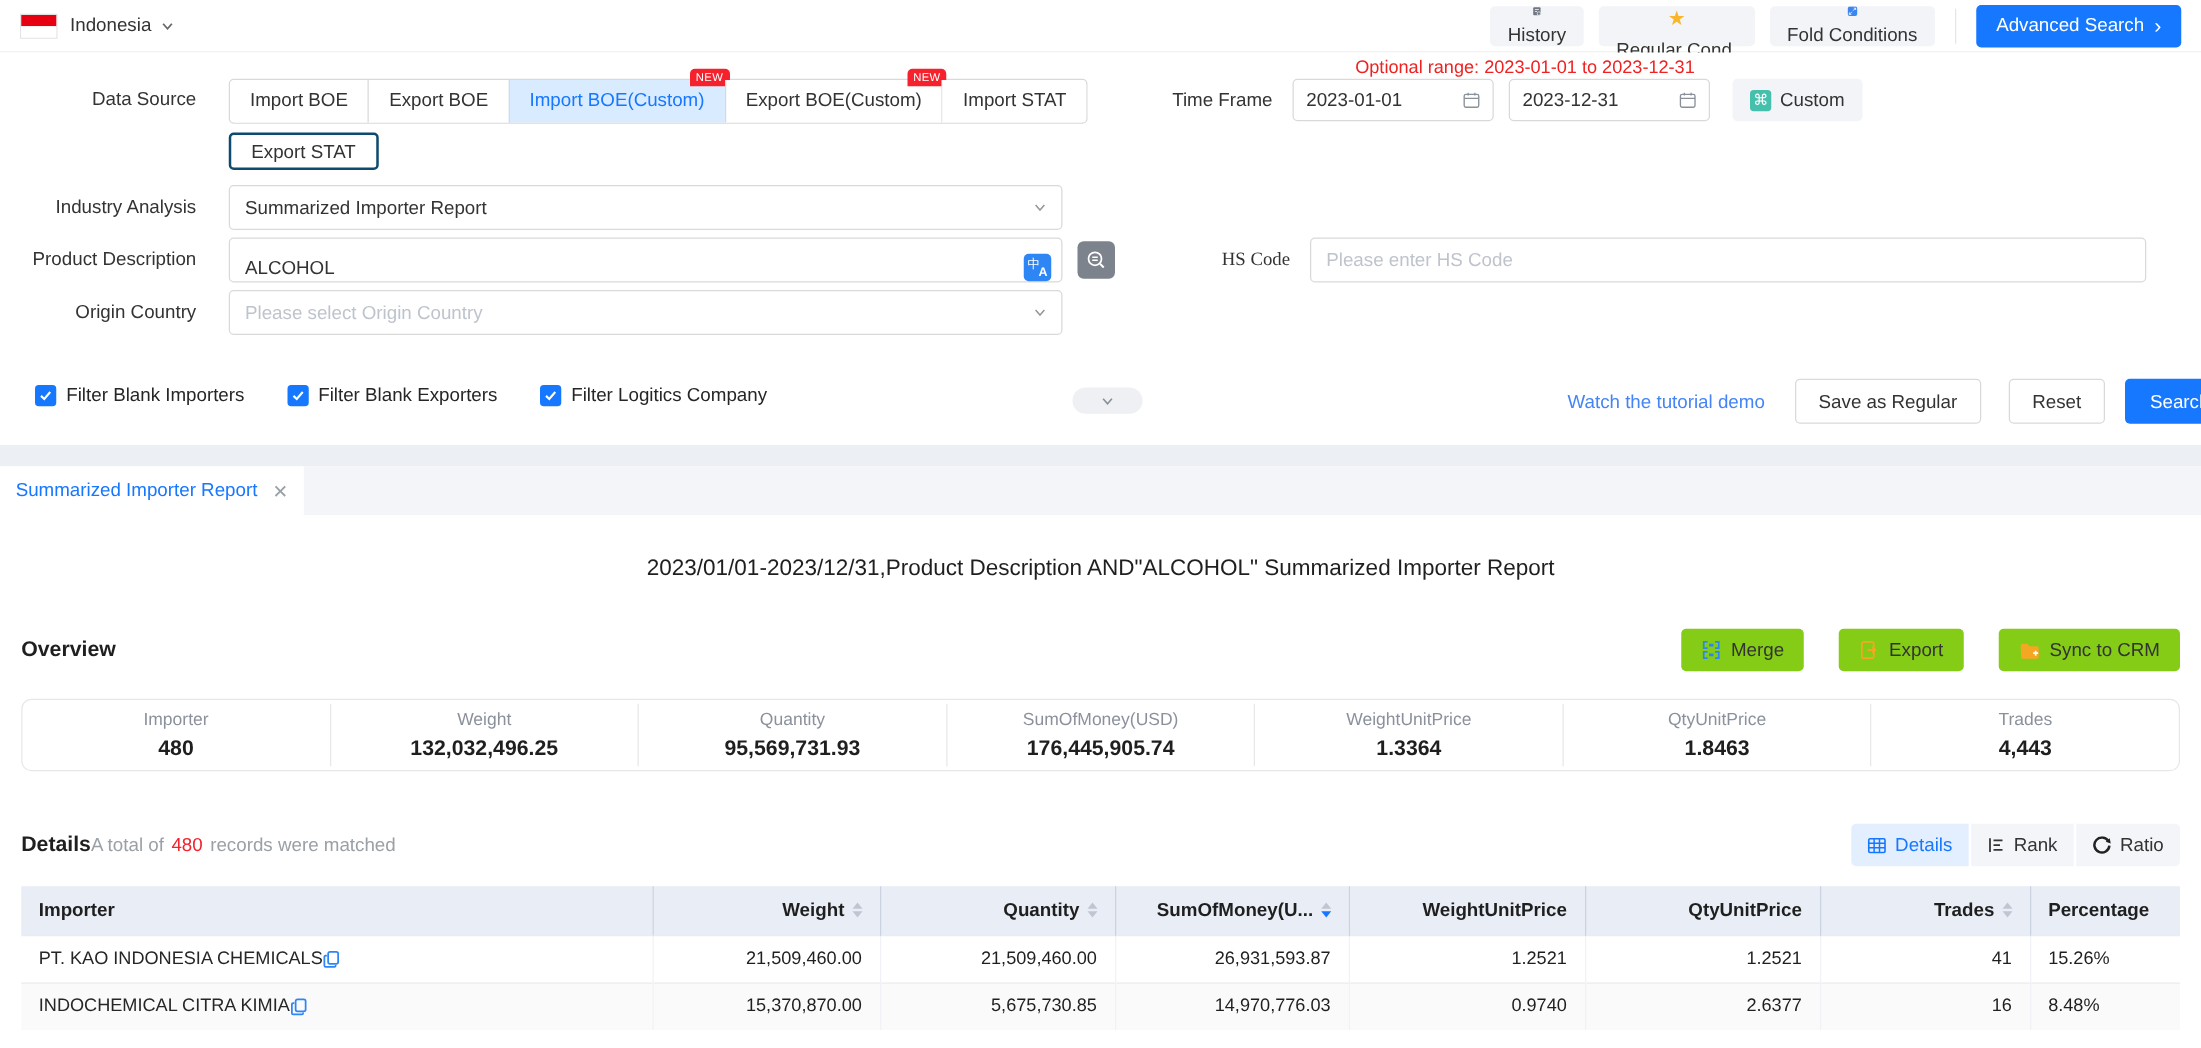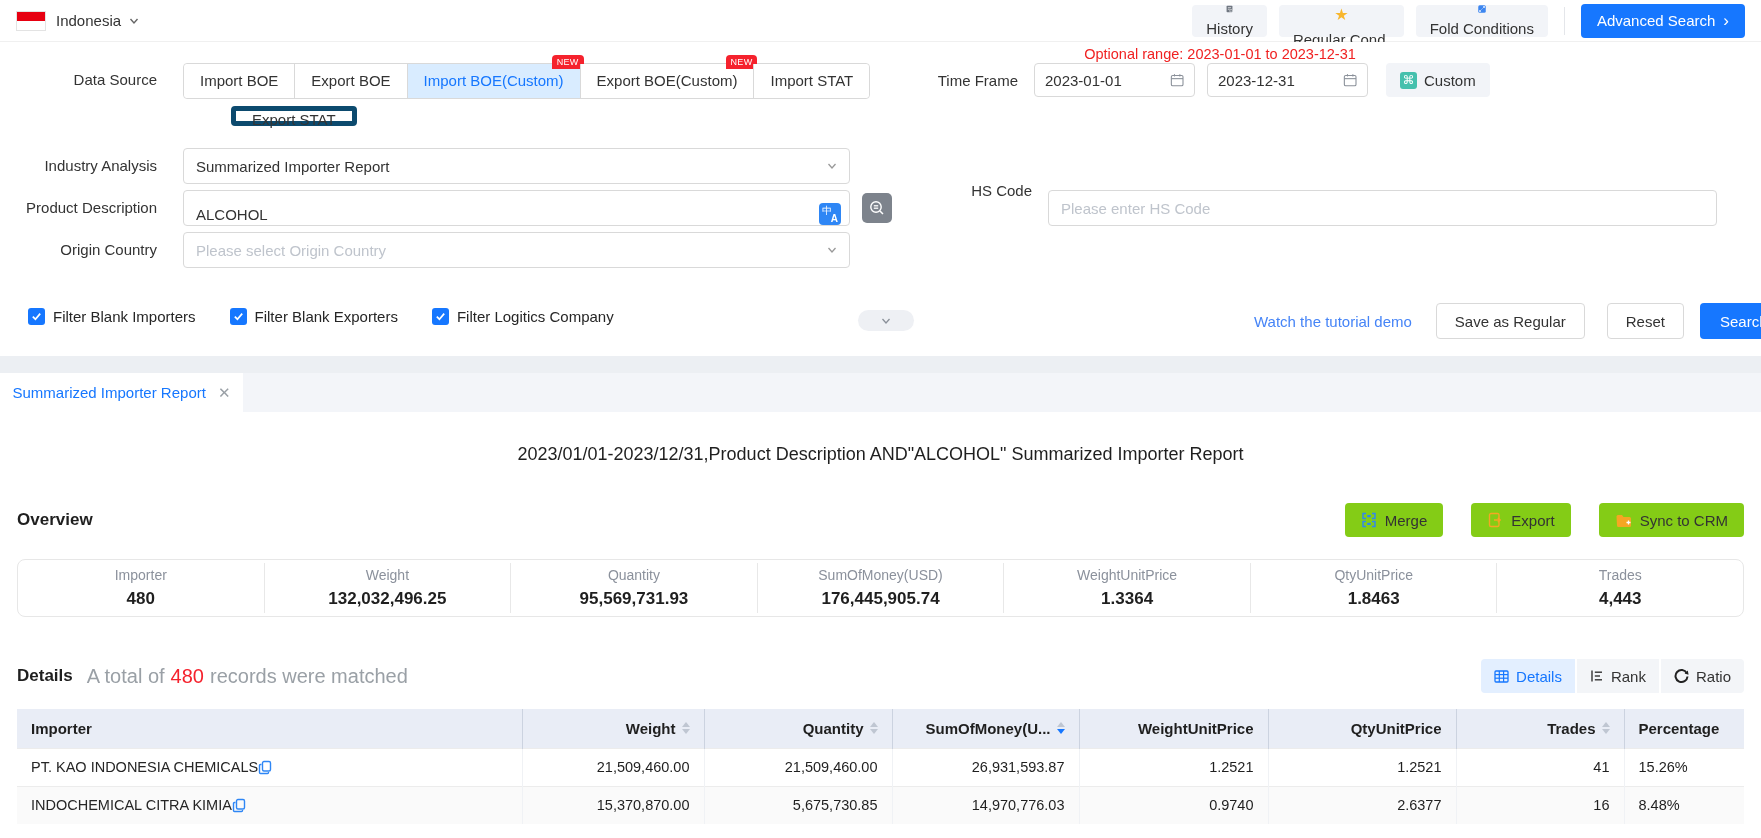--- a/index.html
+++ b/index.html
@@ -27,22 +27,22 @@
   .optional-range { position:absolute; left:1010px; top:4px; width:420px; text-align:center;
     color:#f02121; font-size:14.5px; }
   .seg { position:absolute; left:183px; top:21px; display:flex; border:1px solid #d9d9d9; border-radius:4px; }
   .seg-btn { position:relative; padding:0 16px; height:34px; line-height:32px; font-size:15px;
     color:#333; background:#fff; border:none; border-left:1px solid #d9d9d9; cursor:pointer; white-space:nowrap; }
   .seg-btn:first-child { border-left:none; border-radius:4px 0 0 4px; }
   .seg-btn:last-child { border-radius:0 4px 4px 0; }
   .seg-btn.active { background:#d9ecff; color:#1677ff; }
   .new-badge { position:absolute; top:-9px; right:-4px; background:#f5222d; color:#fff;
     font-size:9px; line-height:1; padding:3px 5px 2px; border-radius:4px 4px 4px 0; letter-spacing:.3px; }
-  .single-btn { position:absolute; left:183px; top:64px; height:20px; padding:0 16px;
-    border:5px solid #0c4a6e; border-radius:4px; background:#fff; font-size:15px; color:#333; cursor:pointer;margin-left:48px; }
+  .single-btn { position:absolute; left:183px; top:64px; height:30px; padding:0 16px;
+    border:2px solid #0c4a6e; border-radius:4px; background:#fff; font-size:15px; color:#333; cursor:pointer; }
   .tf-wrap { position:absolute; left:868px; top:21px; display:flex; align-items:center; }
   .tf-label { width:166px; text-align:right; padding-right:16px; font-size:15px; color:#333; }
   .date-box { width:161px; height:34px; border:1px solid #d9d9d9; border-radius:4px; display:flex;
     align-items:center; padding:0 10px; margin-right:12px; }
   .date-box input { border:none; outline:none; width:100%; font-size:15px; color:#333;
     font-family:"Liberation Sans",sans-serif; }
   .custom-btn { margin-left:6px; display:flex; align-items:center; gap:7px; height:34px; padding:0 14px;
     background:#f2f4f8; border:none; border-radius:4px; font-size:15px; color:#333; cursor:pointer; }
   .cmd-ico { width:17px; height:17px; background:#45c0ad; color:#fff; border-radius:3px;
     font-size:12px; line-height:17px; text-align:center; }
@@ -97,21 +97,21 @@
   .ov-btns { margin-left:auto; display:flex; gap:28px; }
   .tool-btn { display:flex; align-items:center; gap:8px; height:34px; padding:0 16px;
     background:#84cc16; border:none; border-radius:4px; font-size:15px; color:#333; cursor:pointer; white-space:nowrap; }
   .stats-card { margin:22px 17px 0; border:1px solid #e7e7e7; border-radius:8px; height:58px;
     display:flex; align-items:center; }
   .stat { flex:1; text-align:center; position:relative; padding:4px 0; }
   .stat + .stat { border-left:1px solid #e8e8e8; }
   .stat .lab { font-size:14px; color:#8b919c; margin-bottom:6px; }
   .stat .val { font-size:17px; font-weight:bold; color:#1f1f1f; }
   .details-row { margin-top:42px; }
-  .matched { margin-left:14px; font-size:20px; color:#9aa0a6; }
+  .matched { font-size:15px; color:#9aa0a6; }
   .matched .cnt { color:#f5222d; margin:0 6px; }
   .view-btns { margin-left:auto; display:flex; gap:2px; }
   .view-btn { display:flex; align-items:center; gap:7px; height:34px; padding:0 13px;
     background:#f3f5f8; border:none; font-size:15px; color:#333; cursor:pointer; }
   .view-btn:first-child { border-radius:4px 0 0 4px; }
   .view-btn:last-child { border-radius:0 4px 4px 0; }
   .view-btn.active { background:#e3efff; color:#1677ff; }
 
   
   .tbl { margin:16px 17px 0; width:1727px; border-collapse:collapse; table-layout:fixed; }
@@ -236,21 +236,21 @@
   </div>
   <button class="exact-btn">
     <svg width="18" height="18" viewBox="0 0 18 18">
         <circle cx="8" cy="8" r="5.2" fill="none" stroke="#fff" stroke-width="1.4"></circle>
         <line x1="5.8" y1="6.8" x2="10.2" y2="6.8" stroke="#fff" stroke-width="1.3"></line>
         <line x1="5.8" y1="9.2" x2="10.2" y2="9.2" stroke="#fff" stroke-width="1.3"></line>
         <line x1="12" y1="12" x2="15" y2="15" stroke="#fff" stroke-width="1.5"></line>
       </svg>
   </button>
 
-  <span class="flabel" style="left:870px;top:132px;width:162px;">HS Code</span>
+  <span class="flabel" style="left:870px;top:149px;width:162px;font-family:Liberation Serif, serif;">HS Code</span>
   <div class="hs-input">
     <input placeholder="Please enter HS Code" style="">
   </div>
 
   <span class="flabel" style="left:0;top:191px;width:170px;padding-right:13px;">Origin Country</span>
   <div class="sel" style="top:190px;">
     <span class="ph">Please select Origin Country</span>
     <svg class="chev" viewBox="0 0 10 10">
         <polyline points="1.5,3 5,7 8.5,3" fill="none" stroke="#999" stroke-width="1.3"></polyline>
       </svg>

